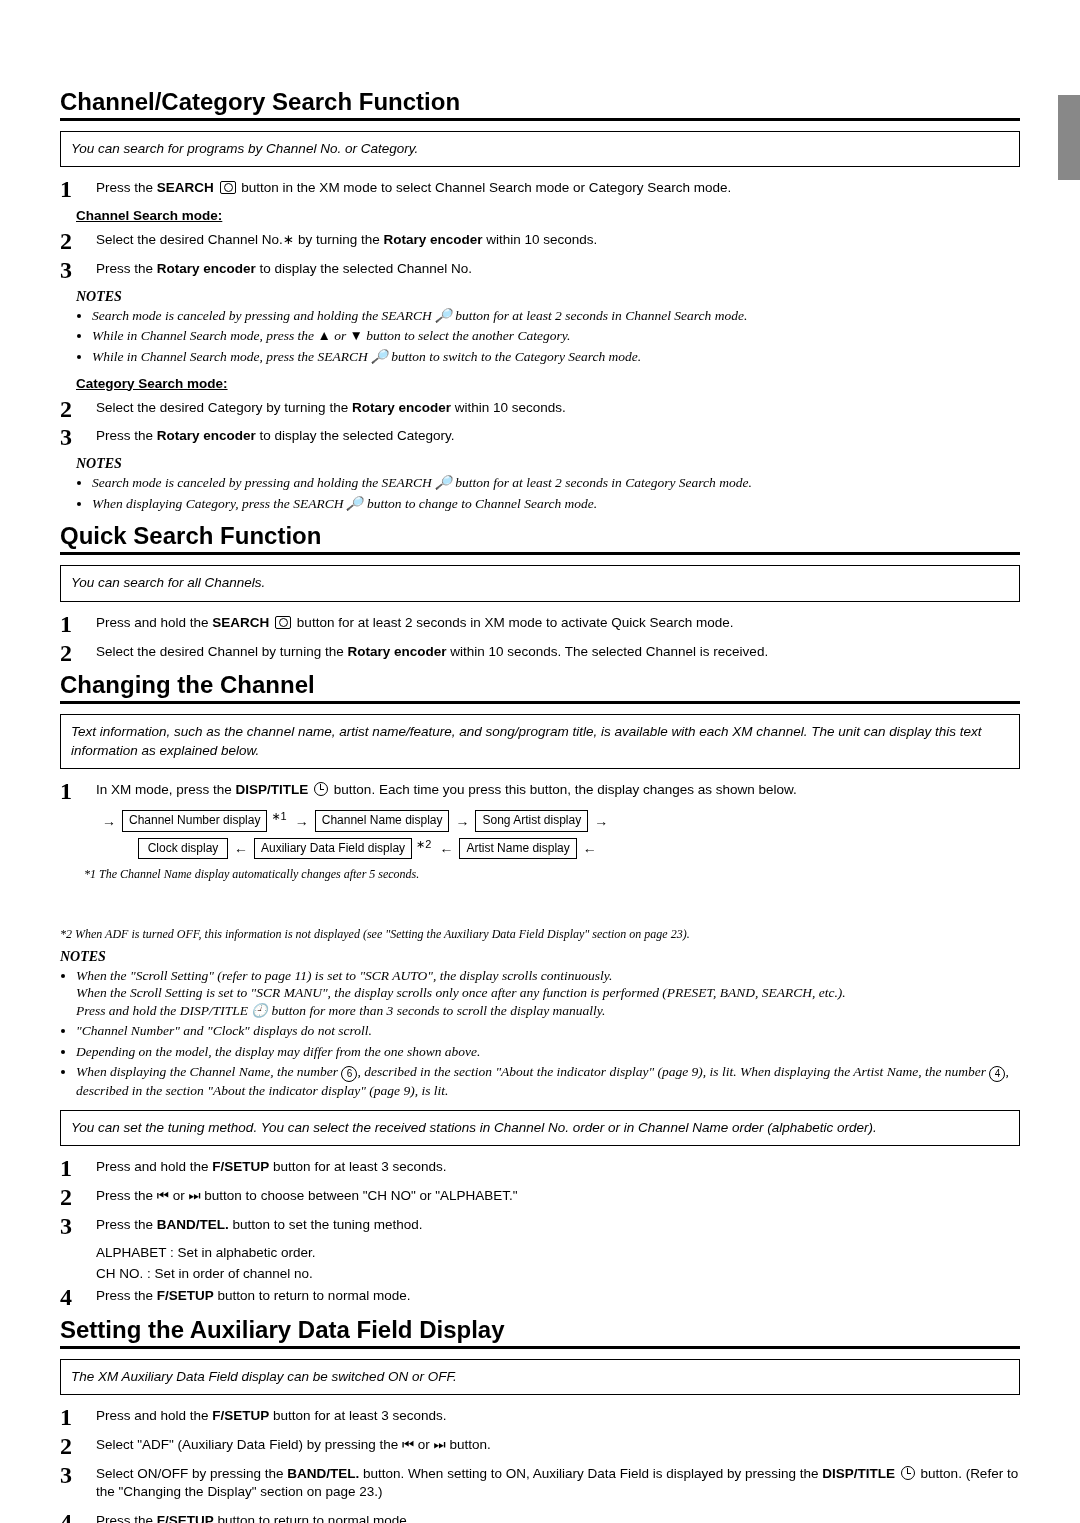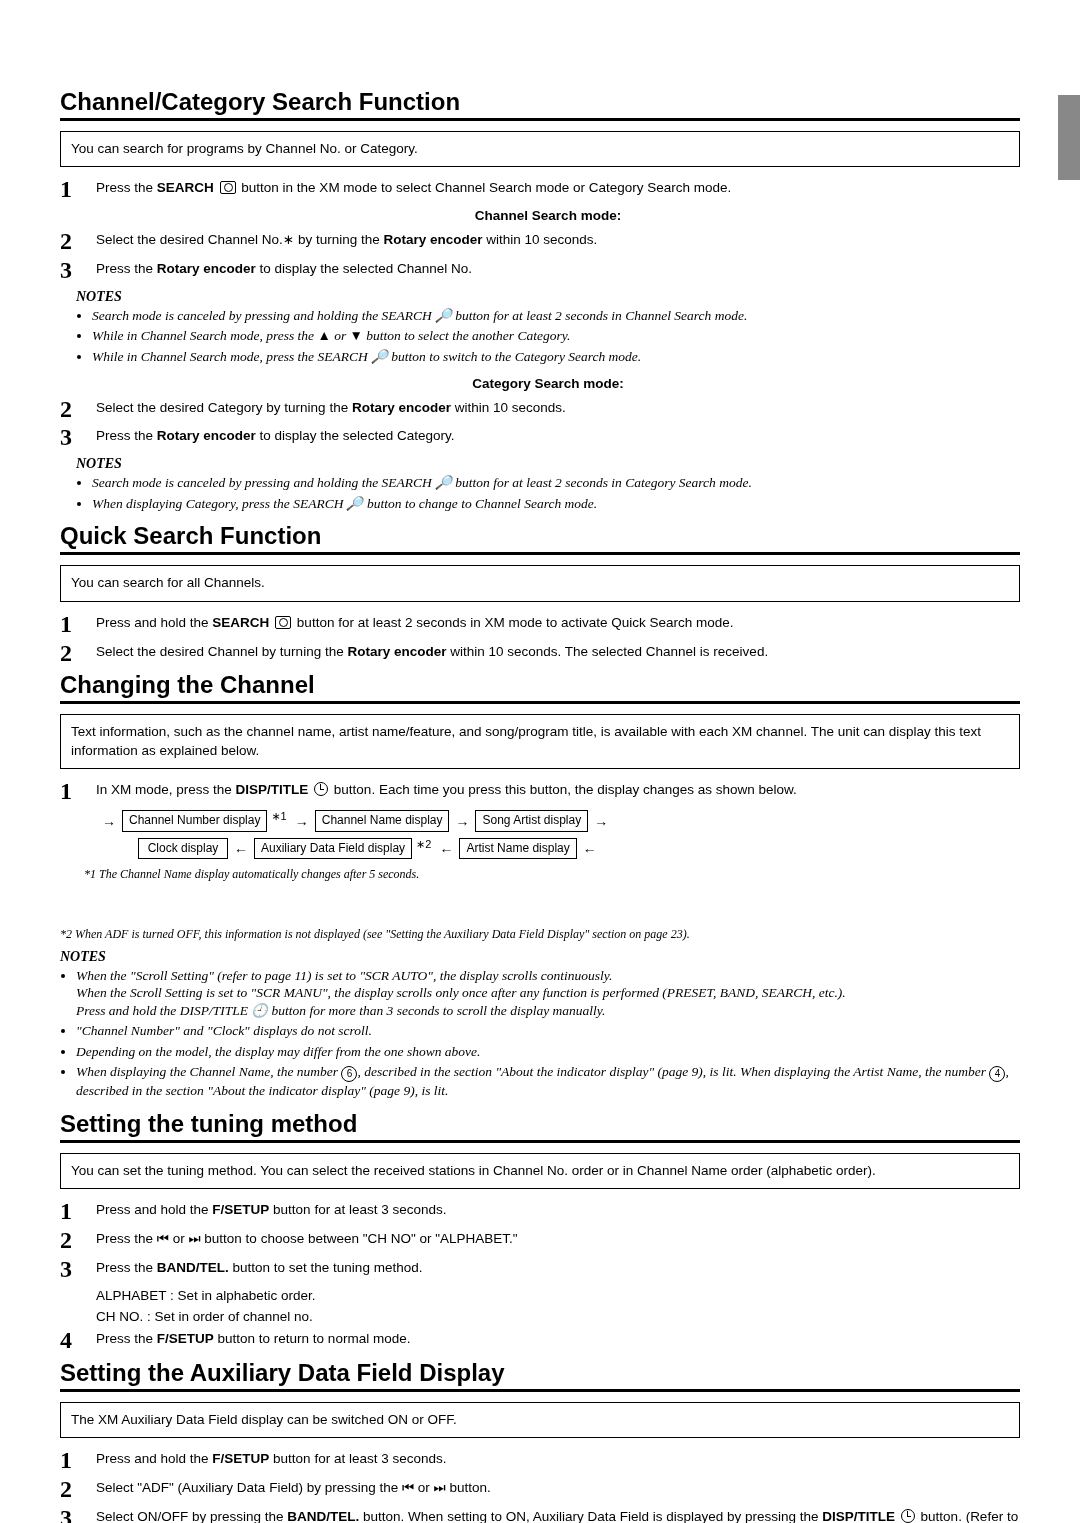--- a/index.html
+++ b/index.html
@@ -35,20 +35,21 @@
     margin: 8px 0 2px 0;
     border-bottom: 3px solid #000;
     padding-bottom: 2px;
   }
   .intro-box {
     border: 1px solid #000;
     padding: 8px 10px;
     font-size: 13.5px;
     margin: 10px 0 12px 0;
     line-height: 1.35;
+    font-style: italic;
   }
   ol.steps {
     list-style: none;
     padding: 0;
     margin: 0 0 8px 0;
   }
   ol.steps > li {
     position: relative;
     padding-left: 36px;
     margin-bottom: 10px;
@@ -59,22 +60,22 @@
     position: absolute;
     left: 0;
     top: -6px;
     font-family: "Times New Roman", serif;
     font-weight: bold;
     font-size: 24px;
   }
   .sub-heading {
     font-weight: bold;
     font-size: 13.5px;
+    text-decoration: underline;
     margin: 0 0 8px 16px;
-    text-align: center;
   }
   .notes-label {
     font-family: "Times New Roman", serif;
     font-style: italic;
     font-weight: bold;
     font-size: 14px;
     margin: 6px 0 2px 16px;
   }
   ul.notes {
     list-style: disc;
@@ -324,21 +325,20 @@
         <span>When the Scroll Setting is set to "SCR MANU", the display scrolls only once after any function is performed (PRESET, BAND, SEARCH, etc.).</span><br>
         <span>Press and hold the DISP/TITLE 🕘 button for more than 3 seconds to scroll the display manually.</span>
       </li>
       <li>"Channel Number" and "Clock" displays do not scroll.</li>
       <li>Depending on the model, the display may differ from the one shown above.</li>
       <li>
         <span>When displaying the Channel Name, the number </span><span class="circ-num">6</span><span>, described in the section "About the indicator display" (page 9), is lit. When displaying the Artist Name, the number </span><span class="circ-num">4</span><span>, described in the section "About the indicator display" (page 9), is lit.</span>
       </li>
     </ul>
 
-    <h2 class="section-heading">Setting the tuning method</h2>
     <div class="intro-box">You can set the tuning method. You can select the received stations in Channel No. order or in Channel Name order (alphabetic order).</div>
 
     <ol class="steps">
       <li><span class="num">1</span>
         <span>Press and hold the </span><b>F/SETUP</b><span> button for at least 3 seconds.</span>
       </li>
       <li><span class="num">2</span>
         <span>Press the ⏮ or ⏭ button to choose between "CH NO" or "ALPHABET."</span>
       </li>
       <li><span class="num">3</span>

